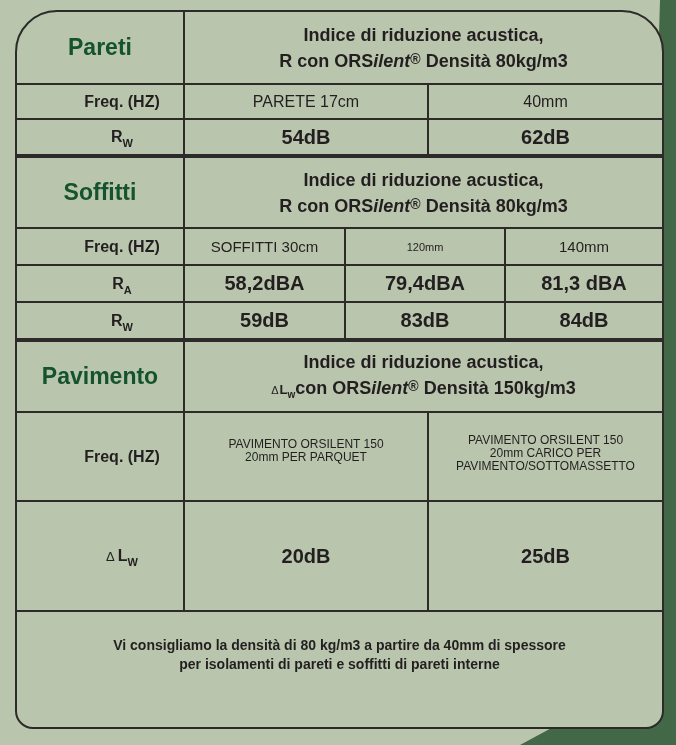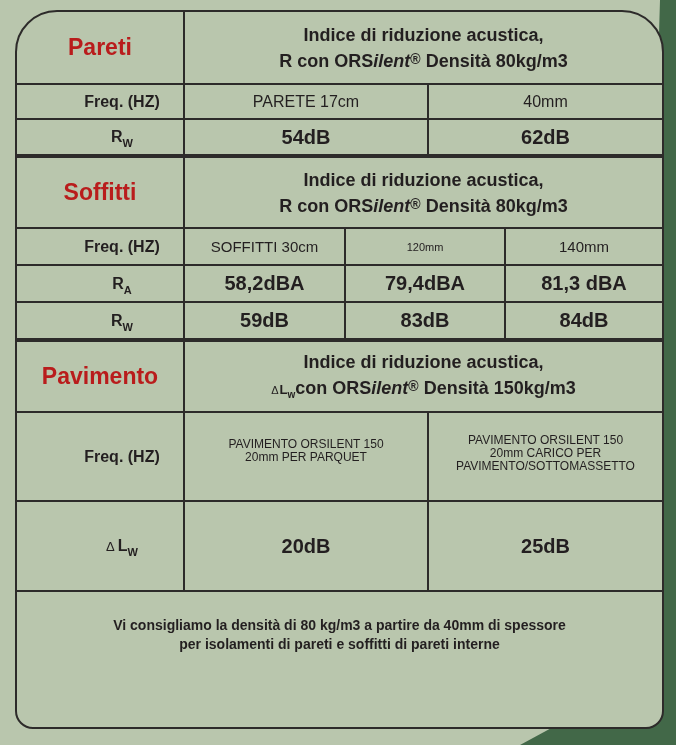--- a/index.html
+++ b/index.html
@@ -31,21 +31,21 @@
       text-shadow: -1px 0 0 #5ab0e0, 1px 0 0 #d9a040;
     }
     table { border-collapse: collapse; width: 100%; table-layout: fixed; }
     td {
       border: 2px solid #2d2b2a; text-align: center; vertical-align: middle;
       padding: 0; font-weight: bold;
     }
     table tr:first-child td { border-top: none; }
     table td:first-child { border-left: none; }
     table td:last-child { border-right: none; }
-    .sec { font-size: 23px; color: #b91c1c; }
+    .sec { font-size: 23px; color: #14532d; }
     .sectitle { font-size: 18px; line-height: 24px; }
     .lbl { font-size: 16px; padding-left: 44px; }
     .sub { font-size: 11px; position: relative; top: 5px; }
     .delta { font-size: 13px; font-weight: normal; margin-right: 3px; }
     .cfg { font-size: 16px; font-weight: normal; }
     .cfg-b { font-size: 12px; font-weight: normal; line-height: 13px; }
     .val { font-size: 20px; }
     .footer-cell { font-size: 14px; line-height: 19px; padding-top: 17px; }
     i.brand { font-style: italic; }
     .reg { font-size: 14px; vertical-align: 3px; }
@@ -139,21 +139,21 @@
       <td class="cfg-b" style="padding-bottom:12px">
         <span>PAVIMENTO ORSILENT 150</span><br>
         <span>20mm PER PARQUET</span>
       </td>
       <td class="cfg-b" style="padding-bottom:6px">
         <span>PAVIMENTO ORSILENT 150</span><br>
         <span>20mm CARICO PER</span><br>
         <span>PAVIMENTO/SOTTOMASSETTO</span>
       </td>
     </tr>
-    <tr style="height:90px">
+    <tr style="height:110px">
       <td class="lbl"><span class="delta">Δ</span><span>L</span><span class="sub">W</span></td>
       <td class="val">20dB</td>
       <td class="val">25dB</td>
     </tr>
     <tr style="height:70px">
       <td colspan="3" class="footer-cell" style="border-bottom:none">
         <span>Vi consigliamo la densità di 80 kg/m3 a partire da 40mm di spessore</span><br>
         <span>per isolamenti di pareti e soffitti di pareti interne</span>
       </td>
     </tr>

